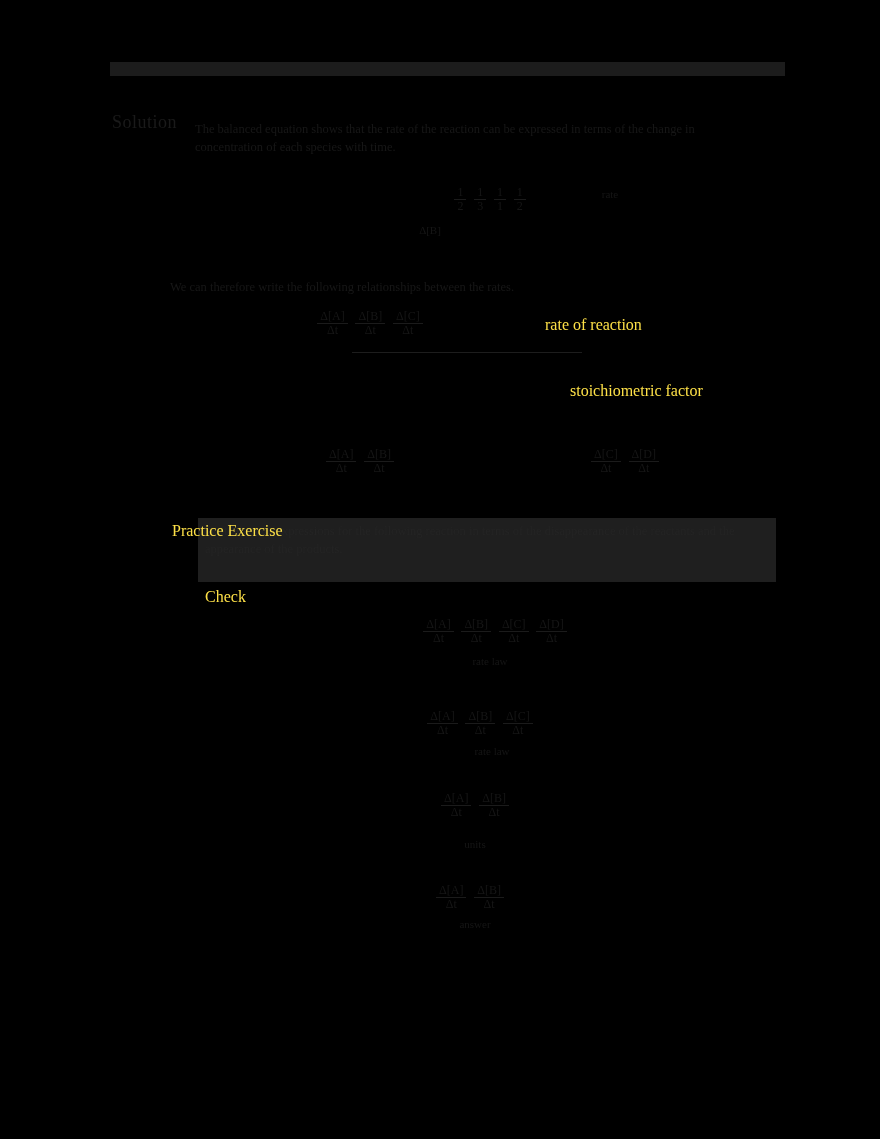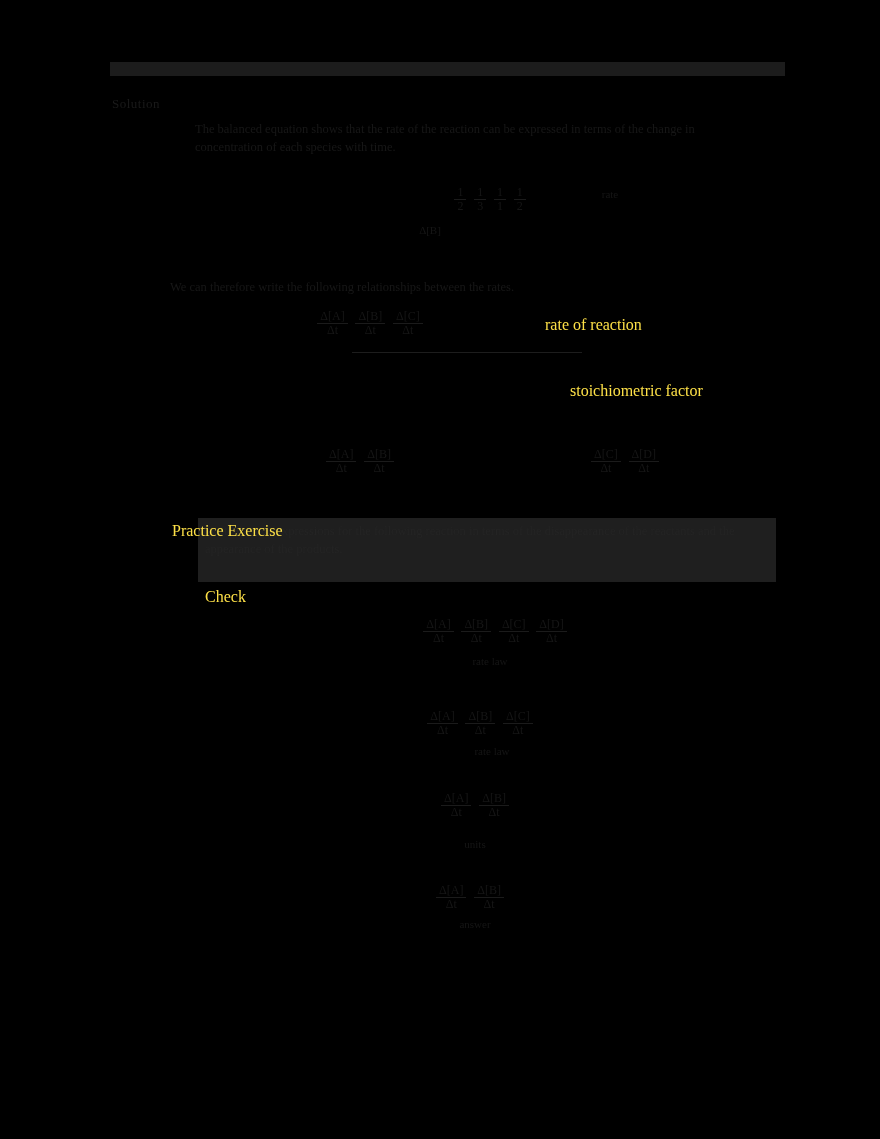--- a/index.html
+++ b/index.html
@@ -21,22 +21,22 @@
     position: absolute;
     left: 110px;
     top: 62px;
     width: 675px;
     height: 14px;
     background: #1c1c1c;
   }
   .header-label {
     position: absolute;
     left: 112px;
-    top: 96px;
-    font-size: 13px;
+    top: 112px;
+    font-size: 18px;
     color: #1a1a1a;
     letter-spacing: 0.5px;
   }
   .eq {
     position: absolute;
     color: #161616;
     font-size: 15px;
     text-align: center;
   }
   .frac {

